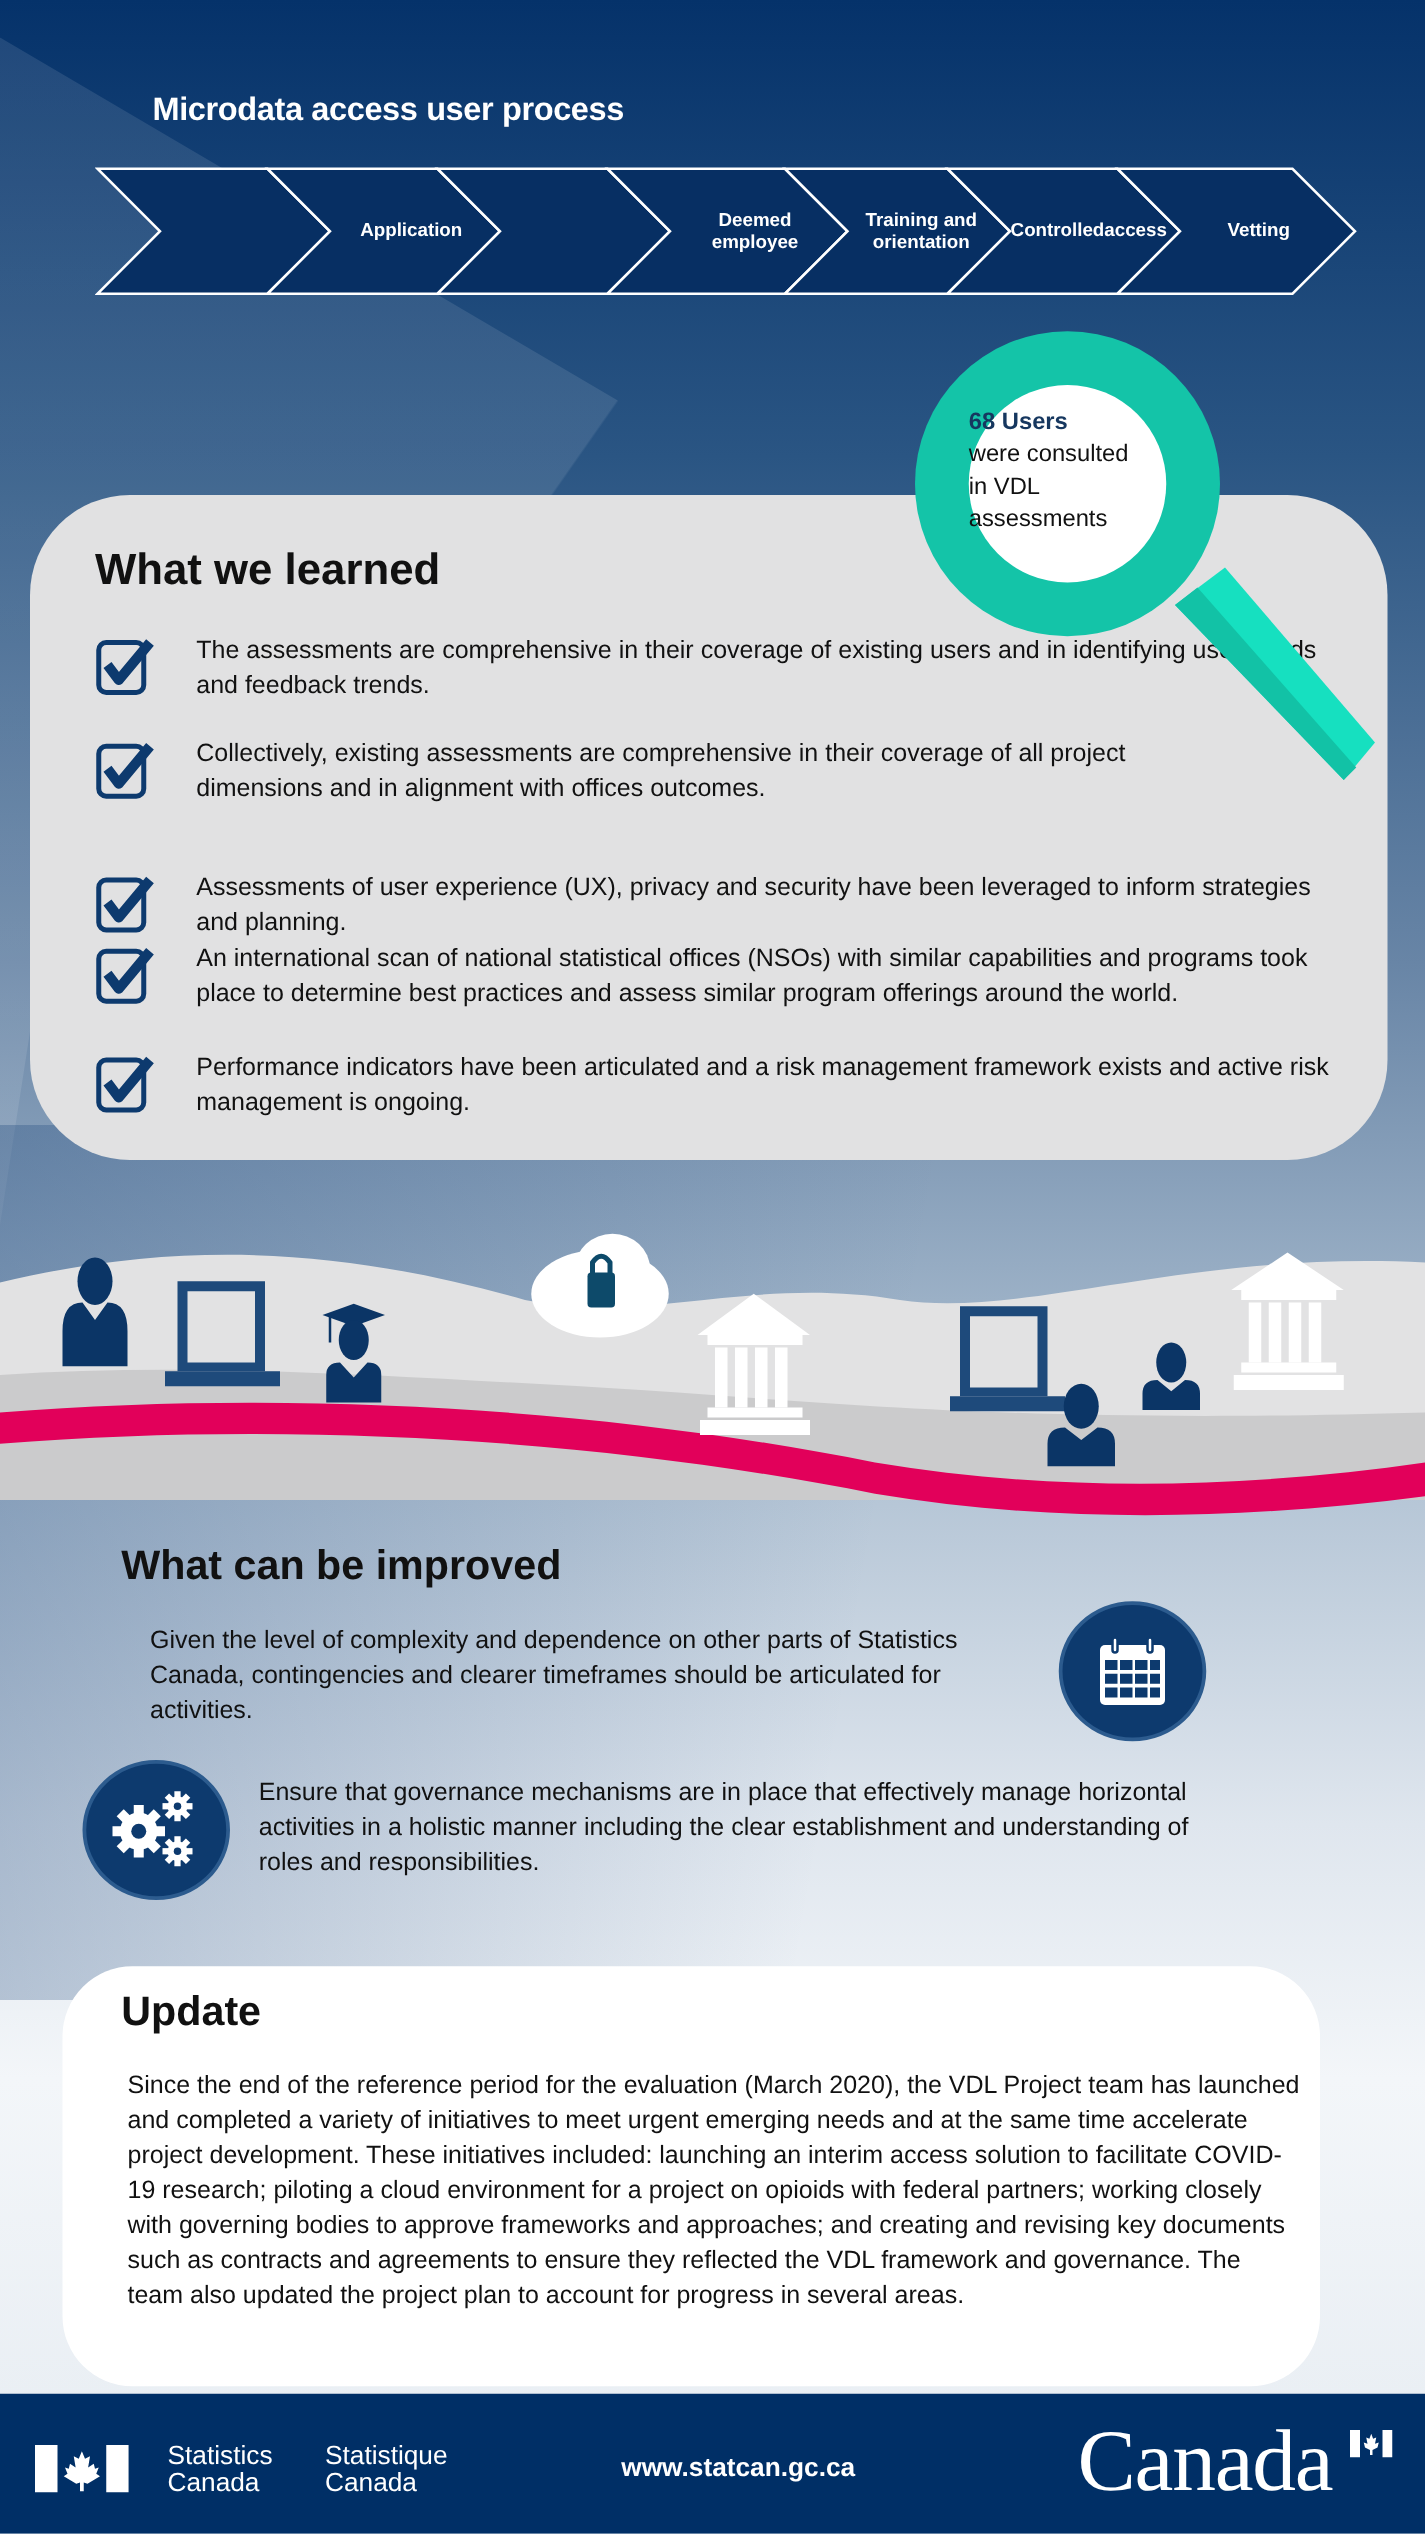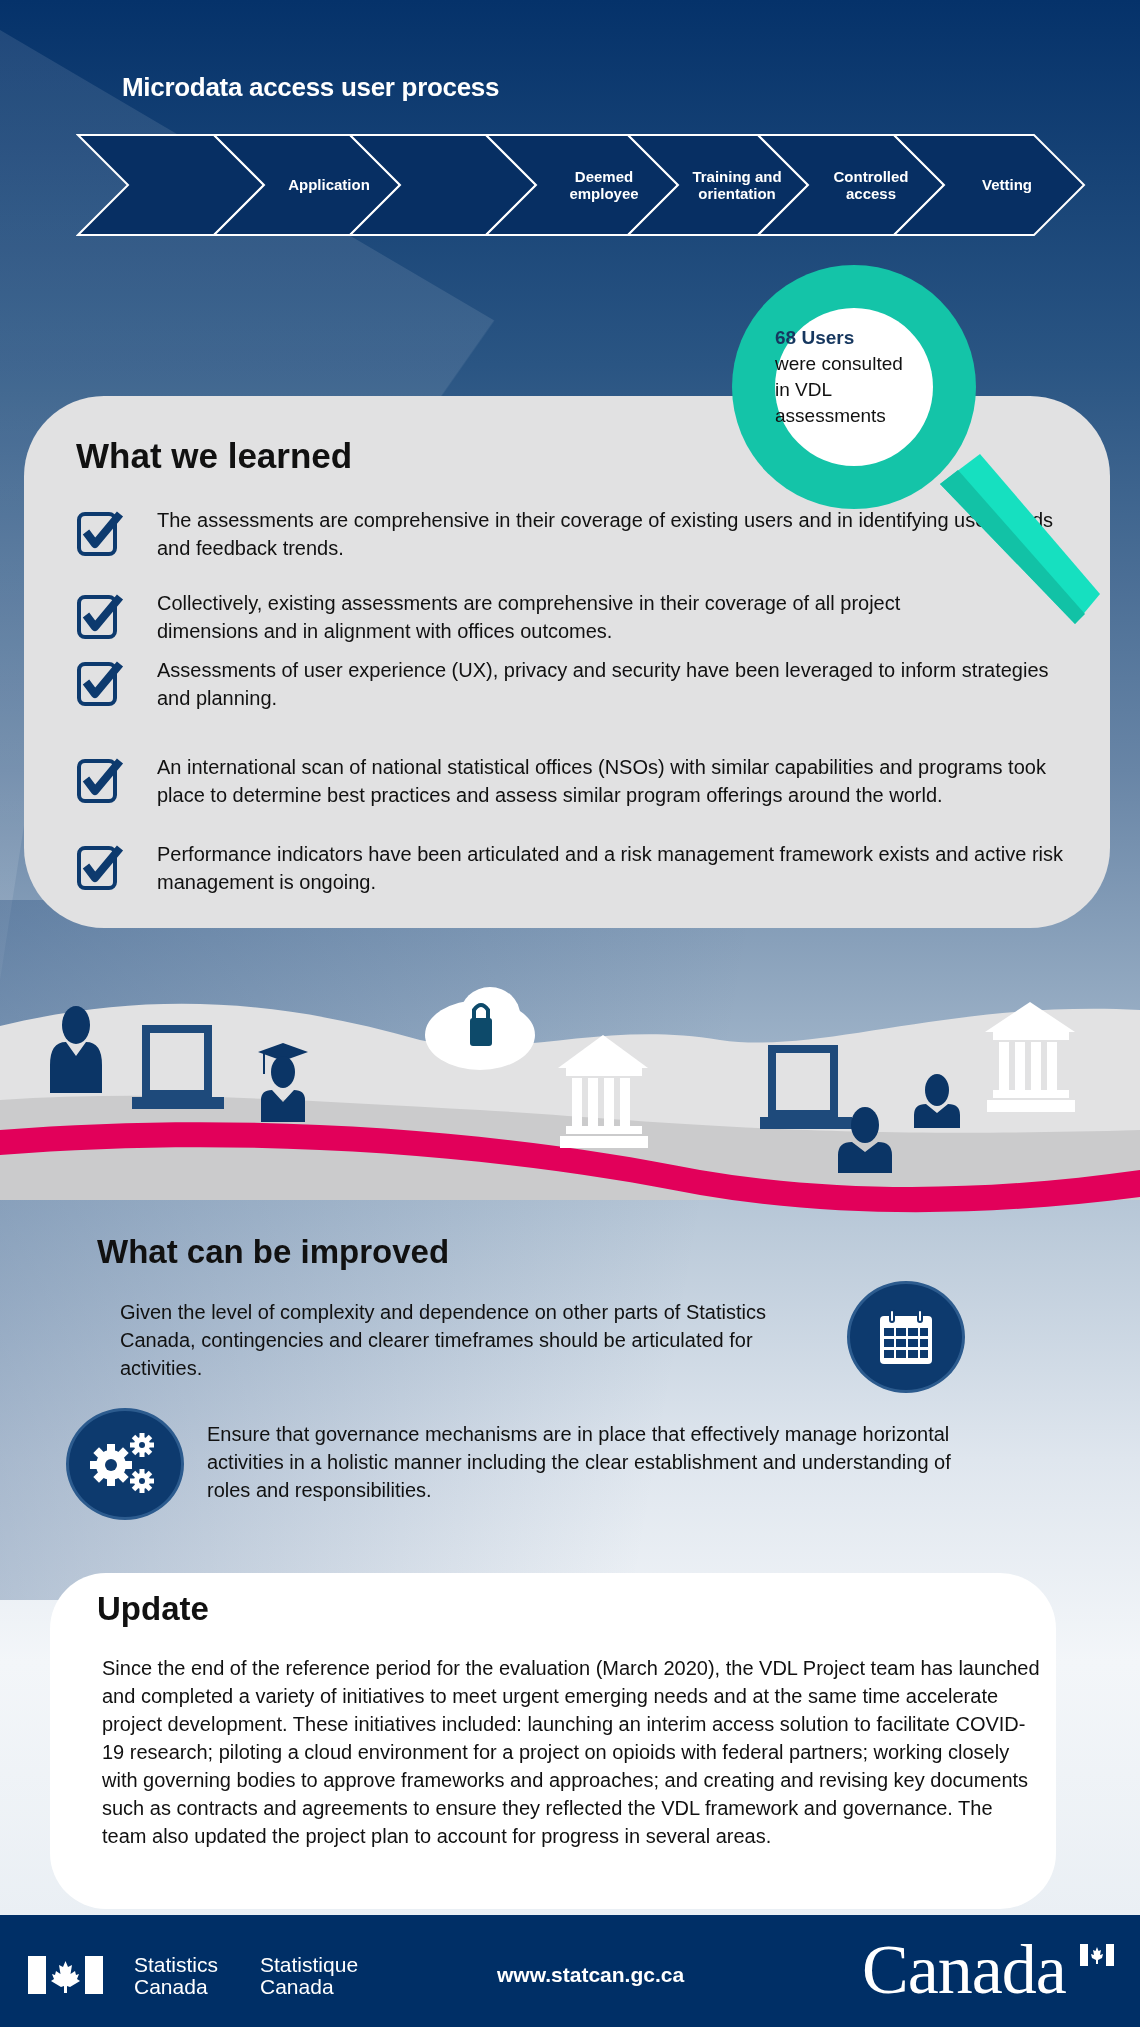--- a/index.html
+++ b/index.html
@@ -82,21 +82,21 @@
       <span>Application</span>
     </div>
   <div class="chev-label" style="left:460px;width:136px;flex-direction:column;">
       <span>Deemed</span>
       <span>employee</span>
     </div>
   <div class="chev-label" style="left:596px;width:130px;flex-direction:column;">
       <span>Training and</span>
       <span>orientation</span>
     </div>
-  <div class="chev-label" style="left:730px;width:130px;flex-direction:column;">
+  <div class="chev-label" style="left:730px;width:130px;flex-direction:row;">
       <span>Controlled</span>
       <span>access</span>
     </div>
   <div class="chev-label" style="left:866px;width:130px;">
       <span>Vetting</span>
     </div>
 </div>
 
 <div class="learned-box"></div>
 <div class="learned-title">What we learned</div>
@@ -108,21 +108,21 @@
     </svg>
   <div class="txt">The assessments are comprehensive in their coverage of existing users and in identifying user needs and feedback trends.</div>
 </div>
 <div class="learn-item" style="top:591px;">
   <svg class="cb" viewBox="0 0 48 50">
       <rect x="3" y="6" width="36" height="40" rx="6" fill="none" stroke="#0d3a6e" stroke-width="4"></rect>
       <path d="M10 24 L19 36 L44 6" fill="none" stroke="#0d3a6e" stroke-width="8" stroke-linejoin="round"></path>
     </svg>
   <div class="txt" style="width:760px;">Collectively, existing assessments are comprehensive in their coverage of all project dimensions and in alignment with offices outcomes.</div>
 </div>
-<div class="learn-item" style="top:658px;align-items:flex-end;">
+<div class="learn-item" style="top:698px;align-items:flex-end;">
   <svg class="cb" viewBox="0 0 48 50">
       <rect x="3" y="6" width="36" height="40" rx="6" fill="none" stroke="#0d3a6e" stroke-width="4"></rect>
       <path d="M10 24 L19 36 L44 6" fill="none" stroke="#0d3a6e" stroke-width="8" stroke-linejoin="round"></path>
     </svg>
   <div class="txt" style="width:900px;">Assessments of user experience (UX), privacy and security have been leveraged to inform strategies and planning.</div>
 </div>
 <div class="learn-item" style="top:755px;">
   <svg class="cb" viewBox="0 0 48 50">
       <rect x="3" y="6" width="36" height="40" rx="6" fill="none" stroke="#0d3a6e" stroke-width="4"></rect>
       <path d="M10 24 L19 36 L44 6" fill="none" stroke="#0d3a6e" stroke-width="8" stroke-linejoin="round"></path>

